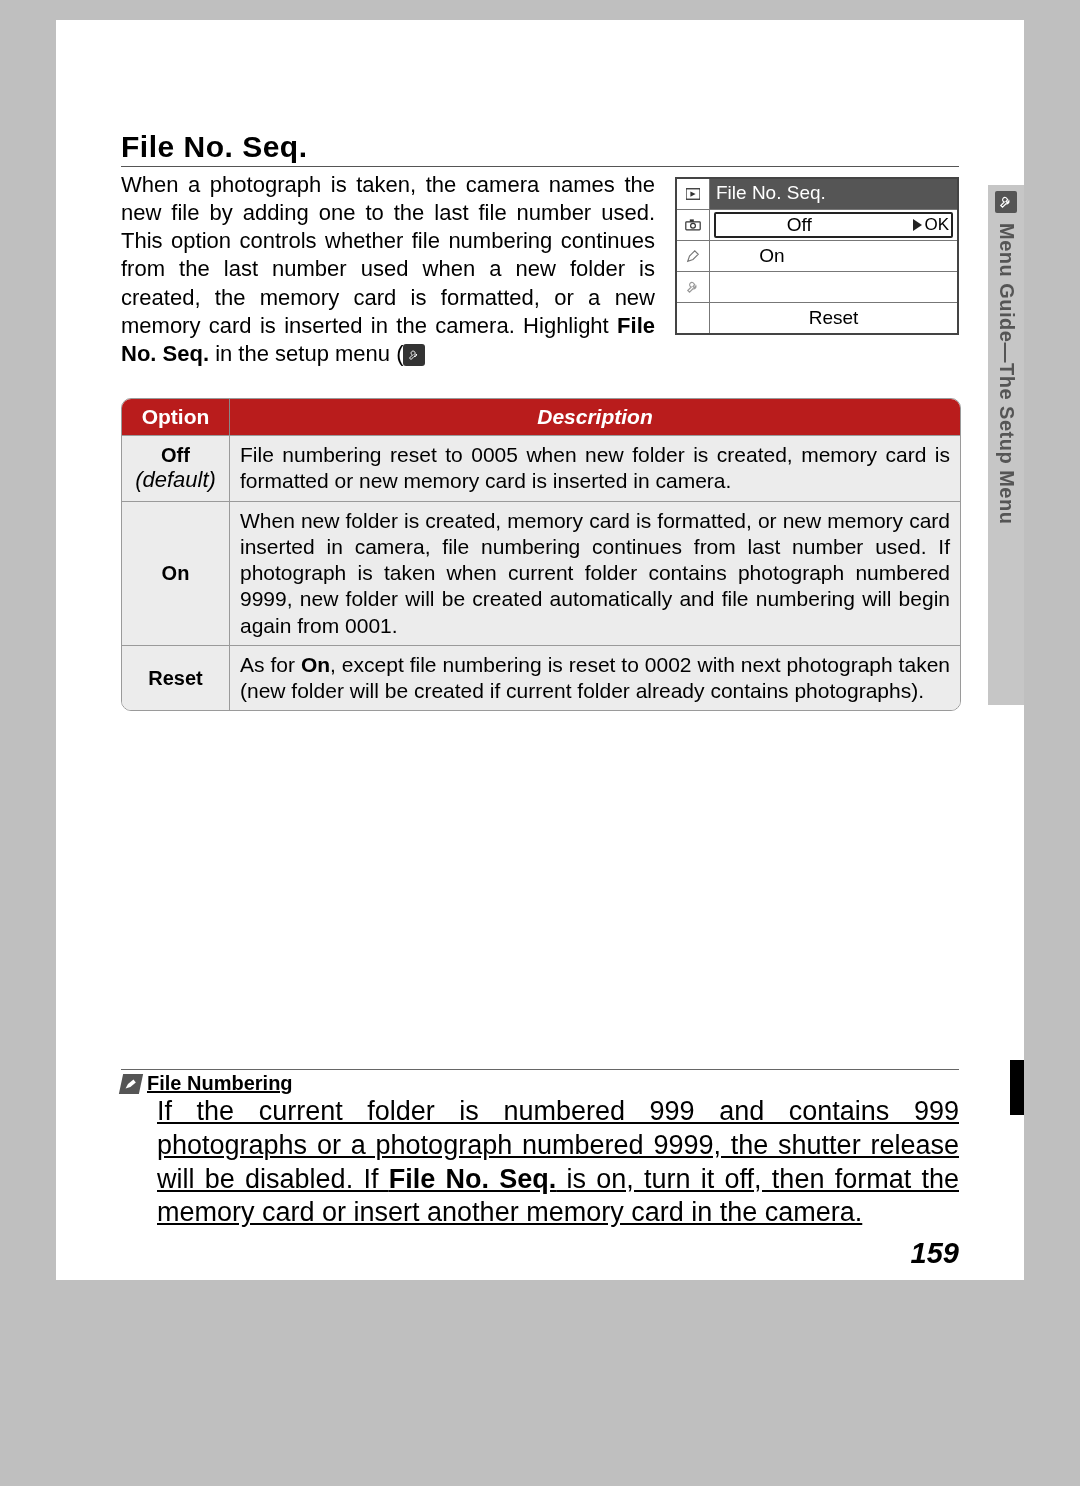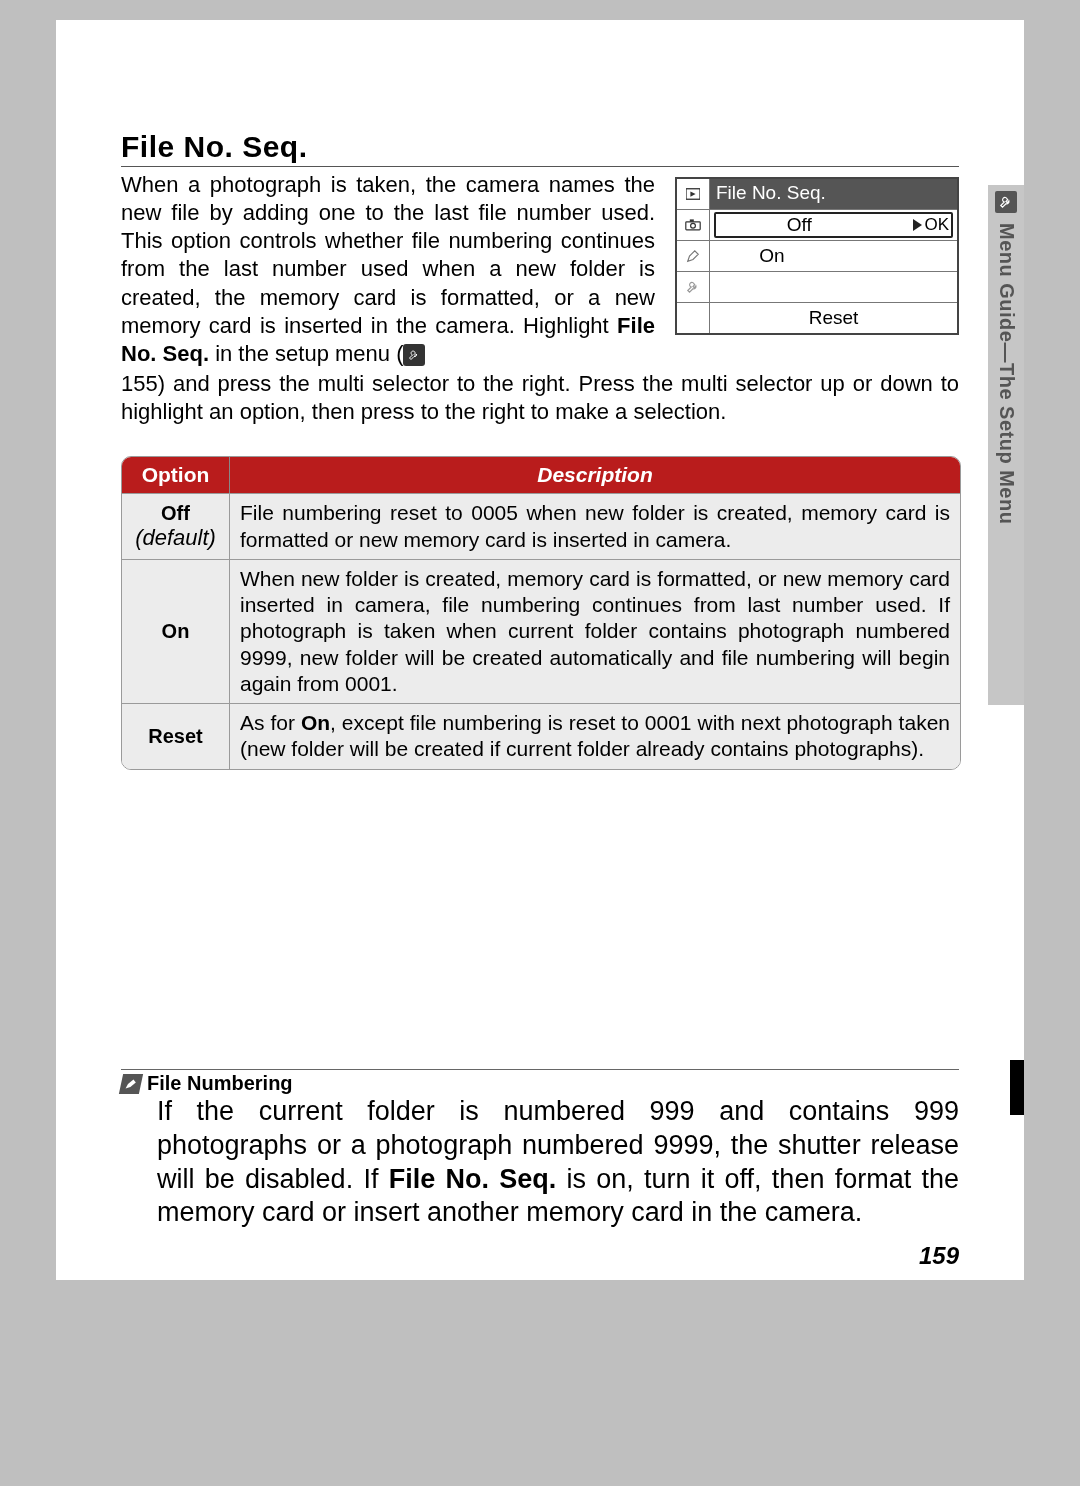--- a/index.html
+++ b/index.html
@@ -169,20 +169,21 @@
     background:#333;border-radius:3px;
     align-items:center;justify-content:center;
     color:#fff;font-size:13px;vertical-align:middle;
   }
   
   .note-sec {
     position: absolute;
     left: 65px;
     right: 65px;
     bottom: 50px;
+    text-decoration: underline;
   }
   .note-title {
     font-weight: 700;
     font-size: 20px;
     display: flex;
     align-items: center;
     gap: 6px;
     border-top: 1px solid #666;
     padding-top: 2px;
   }
@@ -202,21 +203,21 @@
     text-align: justify;
     margin-left: 36px;
   }
   .note-body .bold { font-weight: 700; }
   .pagenum {
     position: absolute;
     right: 65px;
     bottom: 10px;
     font-style: italic;
     font-weight: 700;
-    font-size: 24px;
+    font-size: 29px;
   }
 </style>
 </head>
 <body>
 
 <div class="page">
 
   <div class="side-tab">
     <span class="tool-box">
       <svg width="14" height="14" viewBox="0 0 24 24" fill="none" stroke="#fff" stroke-width="2">
@@ -286,21 +287,20 @@
       </div>
       <div class="lcd-row">
         <div class="lcd-icon-cell"></div>
         <div class="lcd-option-wrap">
             <span style="flex:1;text-align:center">Reset</span>
           </div>
       </div>
     </div>
   </div>
 
-  <div class="followup"> 155) and press the multi selector to the right.  Press the multi selector up or down to highlight an option, then press to the right to make a selection.</div>
 
   <div class="opt-table">
     <div class="opt-head">
       <div class="col-opt">Option</div>
       <div class="col-desc">Description</div>
     </div>
     <div class="opt-row">
       <div class="cell-opt">
         <span class="optname">Off</span>
         <span class="sub">(default)</span>
@@ -311,21 +311,21 @@
       <div class="cell-opt">
           <span class="optname">On</span>
         </div>
       <div class="cell-desc">When new folder is created, memory card is formatted, or new memory card inserted in camera, file numbering continues from last number used. If photograph is taken when current folder contains photograph numbered 9999, new folder will be created automatically and file numbering will begin again from 0001.</div>
     </div>
     <div class="opt-row">
       <div class="cell-opt">
           <span class="optname">Reset</span>
         </div>
       <div class="cell-desc">
-        <span>As for </span><b>On</b><span>, except file numbering is reset to 0001 with next photograph taken (new folder will be created if current folder already contains photographs).</span>
+        <span>As for </span><b>On</b><span>, except file numbering is reset to 0002 with next photograph taken (new folder will be created if current folder already contains photographs).</span>
       </div>
     </div>
   </div>
 
   <div class="note-sec">
     <div class="note-title">
       <span class="pencil-box">
         <svg width="12" height="12" viewBox="0 0 16 16">
             <path d="M2 14 L4 8 L10 2 L14 6 L8 12 L2 14 Z" fill="#fff"></path>
           </svg>

